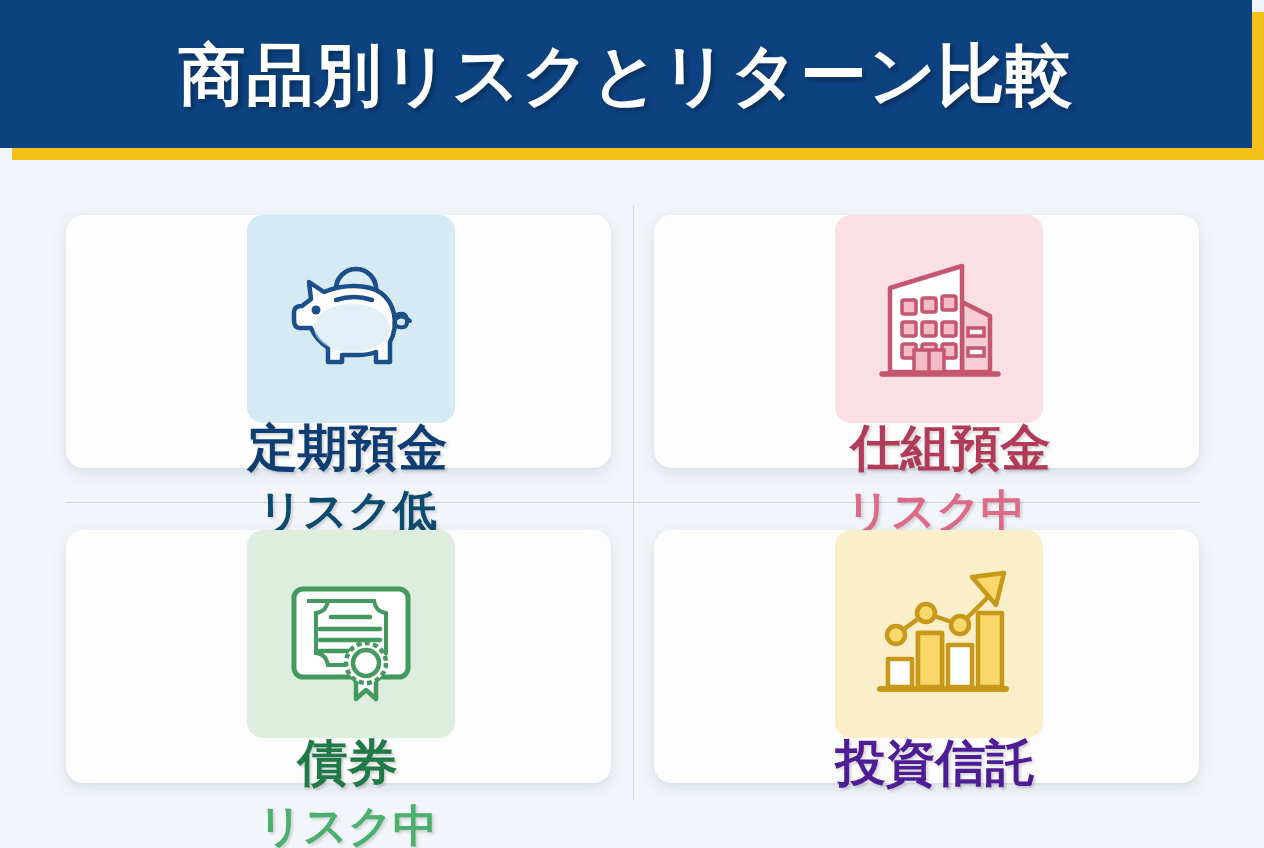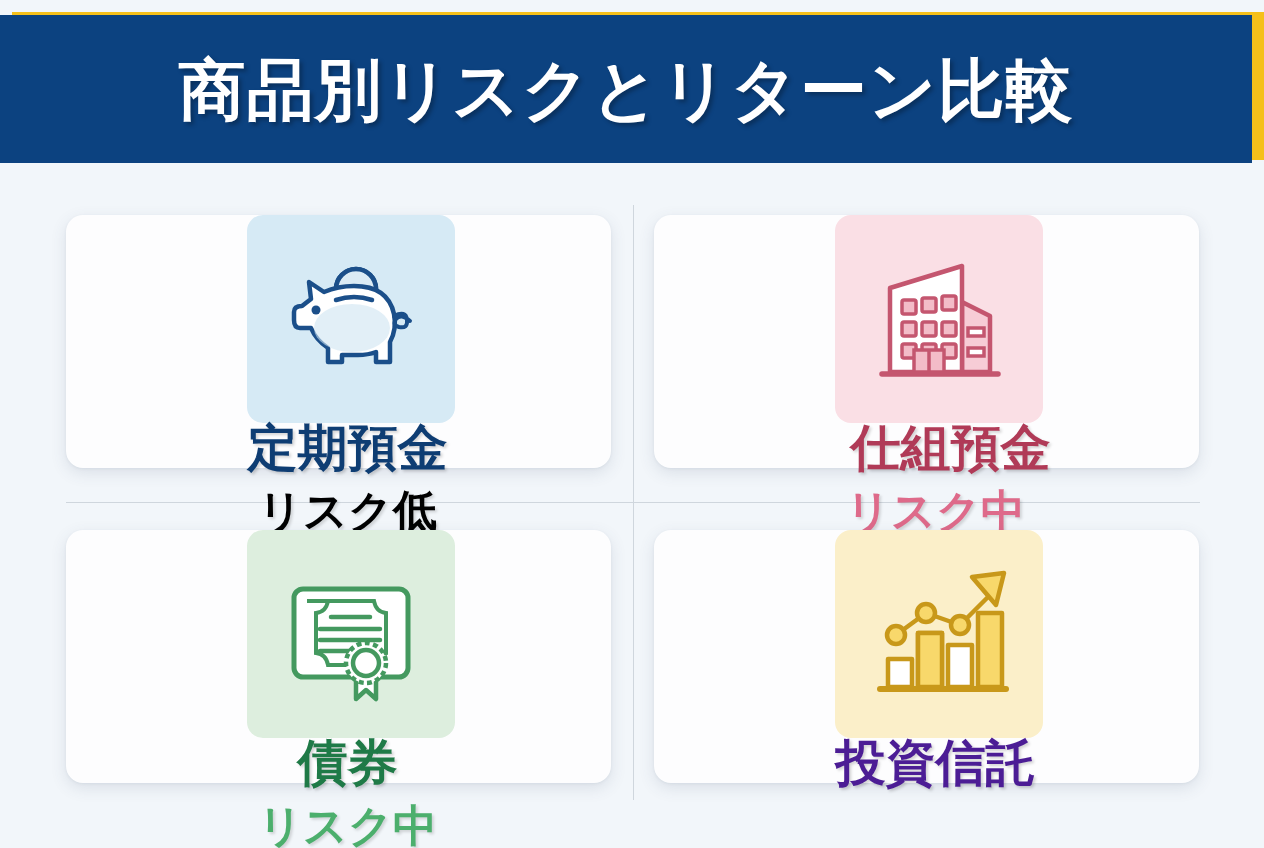--- a/index.html
+++ b/index.html
@@ -28,21 +28,21 @@
     position: absolute;
     left: 12px;
     top: 12px;
     width: 1252px;
     height: 148px;
     background: #f5c01a;
   }
   #header-band {
     position: absolute;
     left: 0;
-    top: 15px;
+    top: 0;
     width: 1252px;
     height: 148px;
     background: #0c4280;
     display: flex;
     align-items: center;
     justify-content: center;
   }
   #header-title {
     color: #ffffff;
     font-size: 67px;
@@ -129,21 +129,21 @@
   }
   .card-risk {
     font-size: 44px;
     font-weight: 700;
     line-height: 1;
     white-space: nowrap;
     text-shadow: 2px 2px 3px rgba(0,0,0,0.15);
   }
 
   .t-navy    { color: #0e3d73; }
-  .r-blue    { color: #000000; }
+  .r-blue    { color: #0c4a6e; }
   .t-crimson { color: #b03a57; margin-left: 30px; }
   .r-pink    { color: #de6a8a; }
   .t-green   { color: #1f7a47; }
   .r-green   { color: #4caf6d; }
   .t-gold    { color: #4c1d95; }
   .r-gold    { color: #cb9a12; }
 
   svg { display: block; }
 </style>
 </head>

